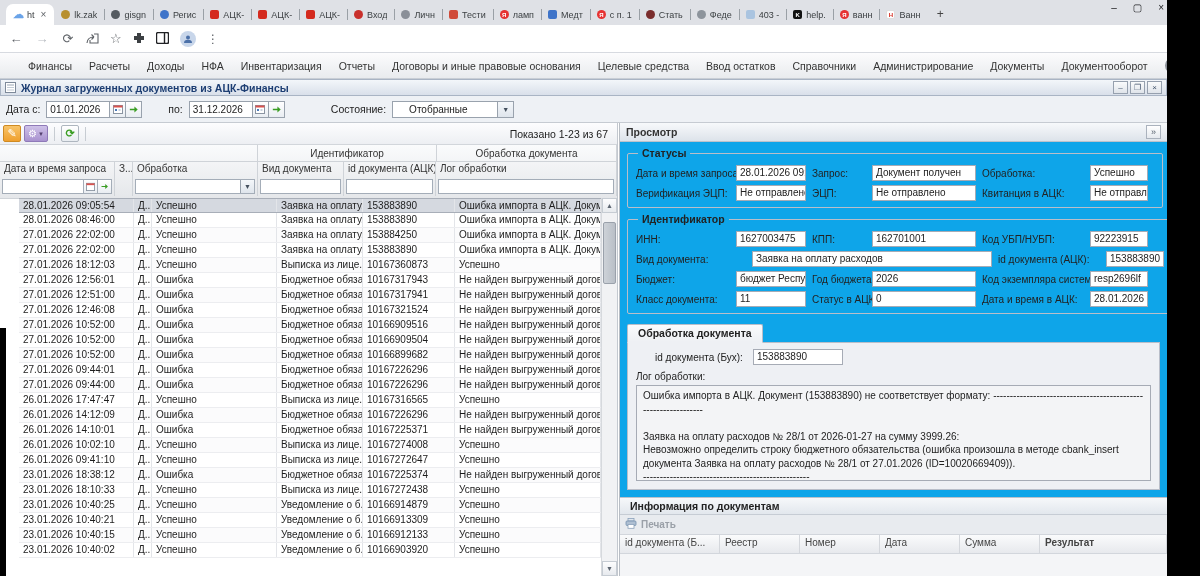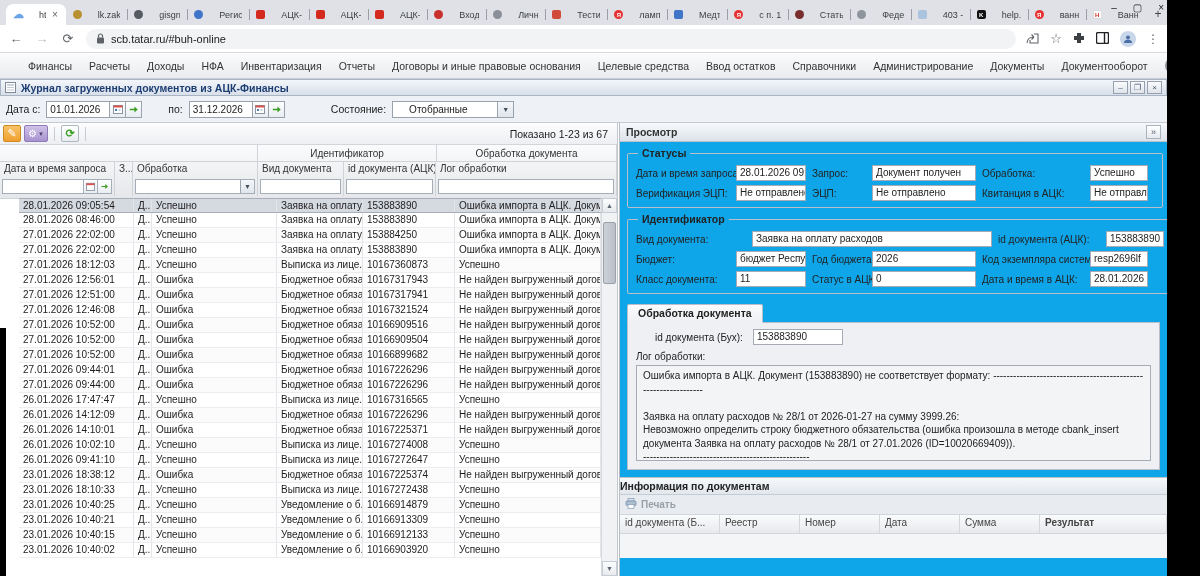--- a/index.html
+++ b/index.html
@@ -3,21 +3,21 @@
 <meta charset="utf-8">
 <style>
   * { box-sizing: border-box; margin: 0; padding: 0; }
   html,body { width:1200px; height:576px; overflow:hidden; }
   body { font-family:"Liberation Sans", sans-serif; background:#fff; position:relative; }
   .screen { position:absolute; inset:0; width:1200px; height:576px; background:#fff; overflow:hidden; }
 
   
   .tabstrip { position:absolute; top:0; left:0; width:1167px; height:25px; background:#dfe1e6; display:flex; align-items:flex-end; padding-left:6px; }
   .tab { height:21px; display:flex; align-items:center; gap:4px; padding:0 7px; font-size:9px; color:#3c4043; min-width:0; position:relative; cursor:default; }
-  .tab .tlabel { white-space:nowrap; overflow:hidden; max-width:30px;margin-left:12px; }
+  .tab .tlabel { white-space:nowrap; overflow:hidden; max-width:30px; }
   .tab.active { background:#fff; border-radius:7px 7px 0 0; padding:0 8px; }
   .tab:not(.active):not(:first-child)::before { content:""; position:absolute; left:0; top:5px; height:11px; width:1px; background:#9aa0a6; }
   .tab.active + .tab::before { display:none !important; }
   .fav { width:9px; height:9px; flex:0 0 9px; display:flex; align-items:center; justify-content:center; font-size:6px; font-weight:bold; color:#fff; line-height:1; }
   .fav.circle { border-radius:50%; }
   .fav.square { border-radius:2px; }
   .fav.cloud { background:none !important; color:#6aa3e8; font-size:11px; }
   .tab-close { font-size:10px; color:#5f6368; margin-left:2px; }
   .newtab-btn { width:18px; height:18px; margin:0 0 2px 4px; display:flex; align-items:center; justify-content:center; font-size:12px; color:#444; border-radius:50%; }
   .win-controls { position:absolute; top:0; right:36px; height:14px; display:flex; gap:16px; align-items:center; color:#202124; font-size:10px; }
@@ -113,21 +113,21 @@
   .proc-wrap { margin:8px 7px 0 7px; }
   .proc-tab { display:inline-block; border:1px solid #b9bec9; border-bottom:1px solid #eef0f4; background:linear-gradient(#fafbfc,#eef0f4); font-size:10.5px; font-weight:bold; color:#222; padding:2px 10px 3px 10px; border-radius:2px 2px 0 0; position:relative; top:1px; }
   .proc-body { border:1px solid #b9bec9; background:#eef0f4; padding:6px 8px 8px 8px; }
   .proc-idrow { display:flex; align-items:center;padding-left:19px; }
   .proc-idrow .flabel { width:98px; }
   .proc-idrow .fvalue { width:90px; }
   .log-label { font-size:10px; color:#222; margin-top:6px; }
   .log-box { margin-top:3px; height:96px; border:1px solid #a6abb5; background:#f3f4f6; font-size:10px; color:#222; line-height:1.35; padding:3px 6px; white-space:pre-wrap; overflow:hidden; word-break:break-word; }
 
   .docinfo { margin-top:7px; border-top:1px solid #bcc2cb; }
-  .di-header { height:17px; background:linear-gradient(#f6f8fa,#e2e7ed); border-bottom:1px solid #c6ccd4; display:flex; align-items:center; padding:0 0; font-size:10.5px; font-weight:bold; color:#222; }
+  .di-header { height:17px; background:linear-gradient(#f6f8fa,#e2e7ed); border-bottom:1px solid #c6ccd4; display:flex; align-items:center; padding:0 10px; font-size:10.5px; font-weight:bold; color:#222; }
   .di-toolbar { height:20px; background:#e8ebef; border-bottom:1px solid #d2d6dc; display:flex; align-items:center; padding:0 5px; gap:4px; }
   .di-print { display:flex; align-items:center; gap:4px; font-size:10px; color:#9aa0a8;font-weight:bold; }
   .di-cols { display:flex; height:19px; background:linear-gradient(#fafbfc,#e7e9ed); border-bottom:1px solid #d2d6dc; font-size:10px; color:#444; }
   .di-cols > div { padding:2px 5px; border-right:1px solid #d4d7dc; white-space:nowrap; overflow:hidden; }
   .dc1 { width:100px; } .dc2 { width:80px; } .dc3 { width:80px; } .dc4 { width:80px; } .dc5 { width:80px; } .dc6 { flex:1;font-weight:bold; }
   .di-body { height:24px; background:#f4f5f7; }
 
   .black-right { position:absolute; top:0; right:0; width:33px; height:576px; background:#000; }
   .black-left { position:absolute; top:328px; left:0; width:6px; bottom:0; background:#000; }
 </style>
@@ -219,29 +219,20 @@
   <div class="win-controls">
     <span>–</span>
     <span>▢</span>
     <span>×</span>
   </div>
 
   <div class="urlbar">
     <span class="navic">←</span>
     <span class="navic dim">→</span>
     <span class="navic">⟳</span>
-    <div class="urlpill">
-      <span>
-        <svg width="9" height="11" viewBox="0 0 9 11">
-            <rect x="1" y="4.5" width="7" height="6" rx="1" fill="#5f6368"></rect>
-            <path d="M2.5 4.5 V3 a2 2 0 0 1 4 0 V4.5" fill="none" stroke="#5f6368" stroke-width="1.2"></path>
-          </svg>
-      </span>
-      <span class="urltext">scb.tatar.ru/#buh-online</span>
-    </div>
     <div class="tb-icons">
       <span>
         <svg width="13" height="12" viewBox="0 0 13 12">
             <path d="M1 11 Q1.5 5 8 5 M8 5 L5.5 2.5 M8 5 L5.5 7.5 M8 2 h4 v9 h-8 v-3" fill="none" stroke="#5f6368" stroke-width="1.1"></path>
           </svg>
       </span>
       <span style="color:#5f6368;font-size:13px;">☆</span>
       <span>
         <svg width="12" height="12" viewBox="0 0 12 12">
             <path d="M4 1 h4 v3 h3 v4 h-3 v3 h-4 v-3 h-3 v-4 h3 z" fill="#3c4043"></path>
@@ -635,20 +626,34 @@
               <span class="fvalue">Не отправл</span>
             </div>
           </div>
         </div>
     </fieldset>
 
     <fieldset>
       <legend>Идентификатор</legend>
       <div id="identifier-rows">
           <div class="frow">
+            <div class="fcell cell-c1">
+              <span class="flabel">ИНН:</span>
+              <span class="fvalue">1627003475</span>
+            </div>
+            <div class="fcell cell-c2">
+              <span class="flabel">КПП:</span>
+              <span class="fvalue">162701001</span>
+            </div>
+            <div class="fcell cell-c3">
+              <span class="flabel">Код УБП/НУБП:</span>
+              <span class="fvalue">92223915</span>
+            </div>
+          </div>
+          <div class="frow">
             <div class="fcell cell-wide">
               <span class="flabel">Вид документа:</span>
               <span class="fvalue">Заявка на оплату расходов</span>
             </div>
             <div class="fcell cell-c3">
               <span class="flabel">id документа (АЦК):</span>
               <span class="fvalue">153883890</span>
             </div>
           </div>
           <div class="frow">

